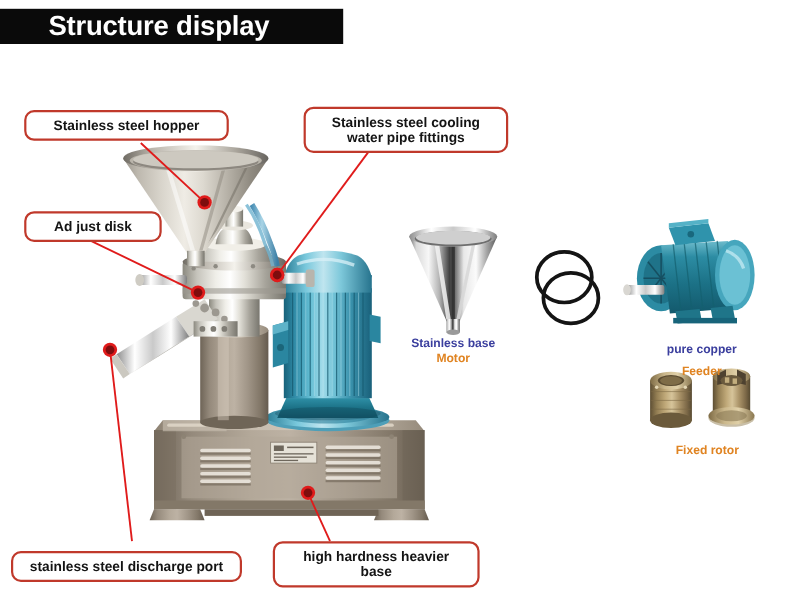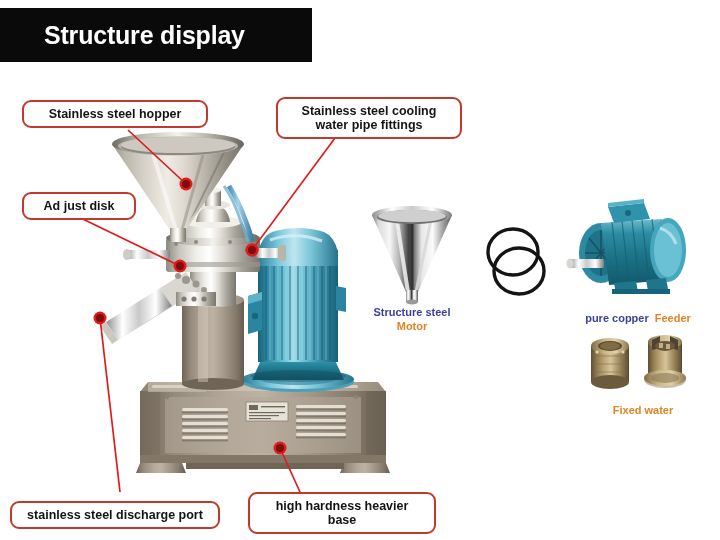--- a/index.html
+++ b/index.html
@@ -7,21 +7,21 @@
   body{
     width:720px;height:540px;
     background:#ffffff;
     font-family:"Liberation Sans", sans-serif;
     overflow:hidden;
   }
   #stage{position:relative;width:720px;height:540px;background:#fff;overflow:hidden;}
 
   
   .title-bar{
-    position:absolute;left:0;top:8px;width:312px;height:54px;
+    position:absolute;left:0;top:8px;width:312px;height:32px;
     background:#0a0a0a;
     display:flex;align-items:center;
   }
   .title-bar .txt{
     color:#ffffff;font-size:25px;font-weight:bold;
     letter-spacing:-0.2px;padding-left:44px;
     font-family:"Liberation Sans", sans-serif;
   }
 
   
@@ -495,33 +495,33 @@
           <circle cx="252" cy="250" r="4" fill="#7e0d0e"></circle>
         </g>
     </g>
   </svg>
 
   <div class="callout" style="left:276px; top:97px;  width:186px;">Stainless steel cooling
 water pipe fittings</div>
 
   <div class="callout" style="left:22px;  top:100px; width:186px;">Stainless steel hopper</div>
 
-  <div class="callout" style="left:22px;  top:192px; width:114px;">Ad just disk</div>
+  <div class="callout" style="left:22px;  top:192px; width:125px;">Ad just disk</div>
 
   <div class="callout" style="left:10px;  top:501px; width:210px;">stainless steel discharge port</div>
 
   <div class="callout" style="left:248px; top:492px; width:188px;">high hardness heavier base</div>
 
   <div class="part-label" style="left:362px; top:306px; width:100px;">
-    <div class="c-blue">Structure steel</div>
+    <div class="c-blue">Stainless base</div>
     <div class="c-orange">Motor</div>
   </div>
 
-  <div class="part-label" style="left:568px; top:312px; width:140px; display:flex; gap:6px; justify-content:center;">
+  <div class="part-label" style="left:568px; top:312px; width:140px; display:flex; gap:6px; justify-content:center;flex-direction:column;">
     <span class="c-blue">pure copper</span>
     <span class="c-orange">Feeder</span>
   </div>
 
   <div class="part-label" style="left:588px; top:404px; width:110px;">
-    <div class="c-orange">Fixed water</div>
+    <div class="c-orange">Fixed rotor</div>
   </div>
 
 </div>
 
 </body></html>

